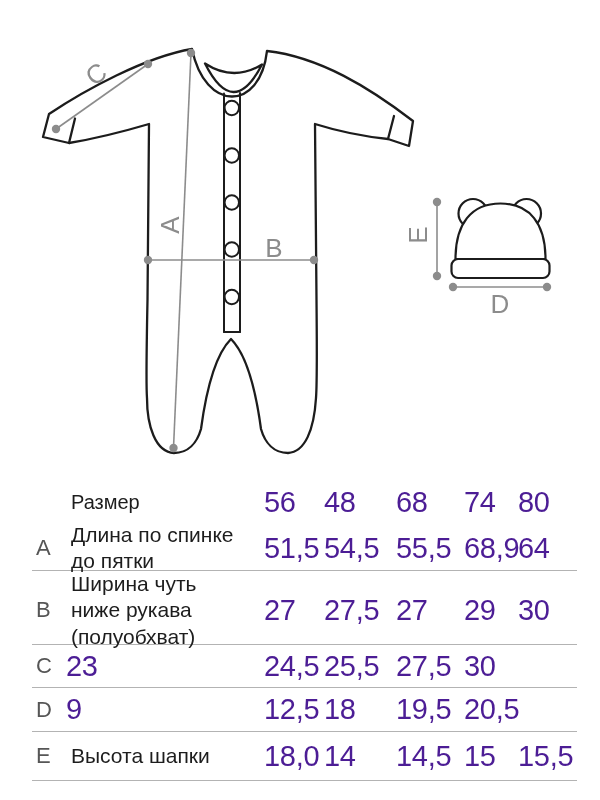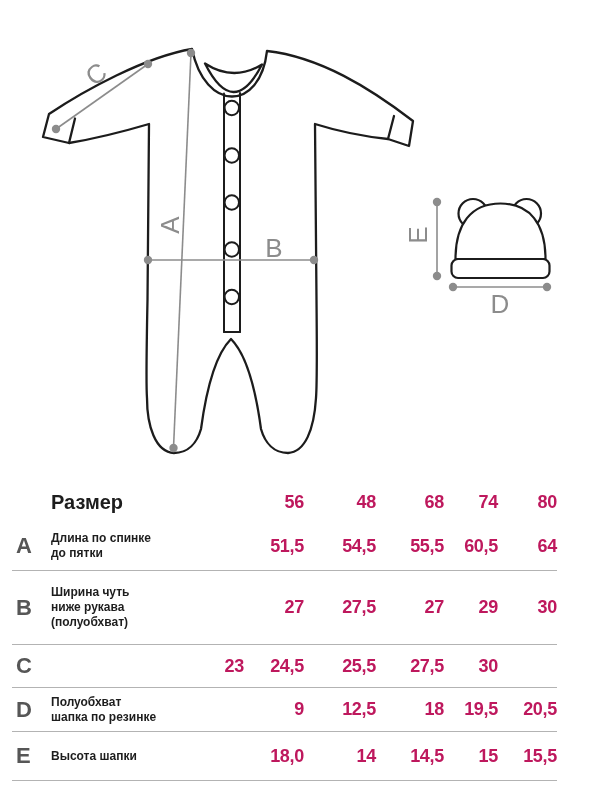--- a/index.html
+++ b/index.html
@@ -6,42 +6,42 @@
   body{
     width:600px;height:800px;background:#ffffff;overflow:hidden;position:relative;
     font-family:"Liberation Sans","DejaVu Sans",sans-serif;color:#1d1d1d;
   }
   .illustration{position:absolute;left:0;top:0;width:600px;height:480px;}
   .measure-text{
     font-family:"Liberation Sans","DejaVu Sans",sans-serif;
     font-size:26px;fill:#8c8c8c;
   }
   
-  .size-table{position:absolute;left:12px;top:482px;width:545px;font-weight:bold;}
+  .size-table{position:absolute;left:32px;top:482px;width:545px;}
   .trow{
     display:grid;
     grid-template-columns:34px 198px 60px 72px 68px 54px 59px;
     align-items:center;
   }
   .trow.bordered{border-bottom:1px solid #b3b3b3;}
   .trow.h-header{height:40px;}
   .trow.h-a{height:48px;}
   .trow.h-b{height:73px;}
   .trow.h-c{height:42px;}
   .trow.h-d{height:43px;}
   .trow.h-e{height:48px;}
   .cell-letter{
     font-size:22px;color:#565656;padding-left:4px;line-height:1;
   }
   .cell-label{
-    font-size:12px;line-height:1.25;padding-left:5px;white-space:pre-line;color:#1d1d1d;
+    font-size:21px;line-height:1.25;padding-left:5px;white-space:pre-line;color:#1d1d1d;
   }
   .cell-label.header{font-size:20px;}
   .cell-num{
-    font-size:18px;text-align:right;letter-spacing:-0.3px;color:#be185d;
+    font-size:29px;text-align:left;letter-spacing:-0.3px;color:#4c1d95;
   }
 </style>
 </head>
 <body>
 
 <svg class="illustration" viewBox="0 0 600 480" xmlns="http://www.w3.org/2000/svg">
 
   <g fill="#ffffff" stroke="#1c1c1c" stroke-width="2.3" stroke-linejoin="round" stroke-linecap="round">
     <path d="
       M 192,49
@@ -135,21 +135,21 @@
     <div class="cell-num">80</div>
   </div>
 
   <div class="trow bordered h-a">
     <div class="cell-letter">A</div>
     <div class="cell-label">Длина по спинке
 до пятки</div>
     <div class="cell-num">51,5</div>
     <div class="cell-num">54,5</div>
     <div class="cell-num">55,5</div>
-    <div class="cell-num">60,5</div>
+    <div class="cell-num">68,9</div>
     <div class="cell-num">64</div>
   </div>
 
   <div class="trow bordered h-b">
     <div class="cell-letter">B</div>
     <div class="cell-label">Ширина чуть
 ниже рукава
 (полуобхват)</div>
     <div class="cell-num">27</div>
     <div class="cell-num">27,5</div>
@@ -162,22 +162,20 @@
     <div class="cell-letter">C</div>
     <div class="cell-num">23</div>
     <div class="cell-num">24,5</div>
     <div class="cell-num">25,5</div>
     <div class="cell-num">27,5</div>
     <div class="cell-num">30</div>
   </div>
 
   <div class="trow bordered h-d">
     <div class="cell-letter">D</div>
-    <div class="cell-label">Полуобхват
-шапка по резинке</div>
     <div class="cell-num">9</div>
     <div class="cell-num">12,5</div>
     <div class="cell-num">18</div>
     <div class="cell-num">19,5</div>
     <div class="cell-num">20,5</div>
   </div>
 
   <div class="trow bordered h-e">
     <div class="cell-letter">E</div>
     <div class="cell-label">Высота шапки</div>

